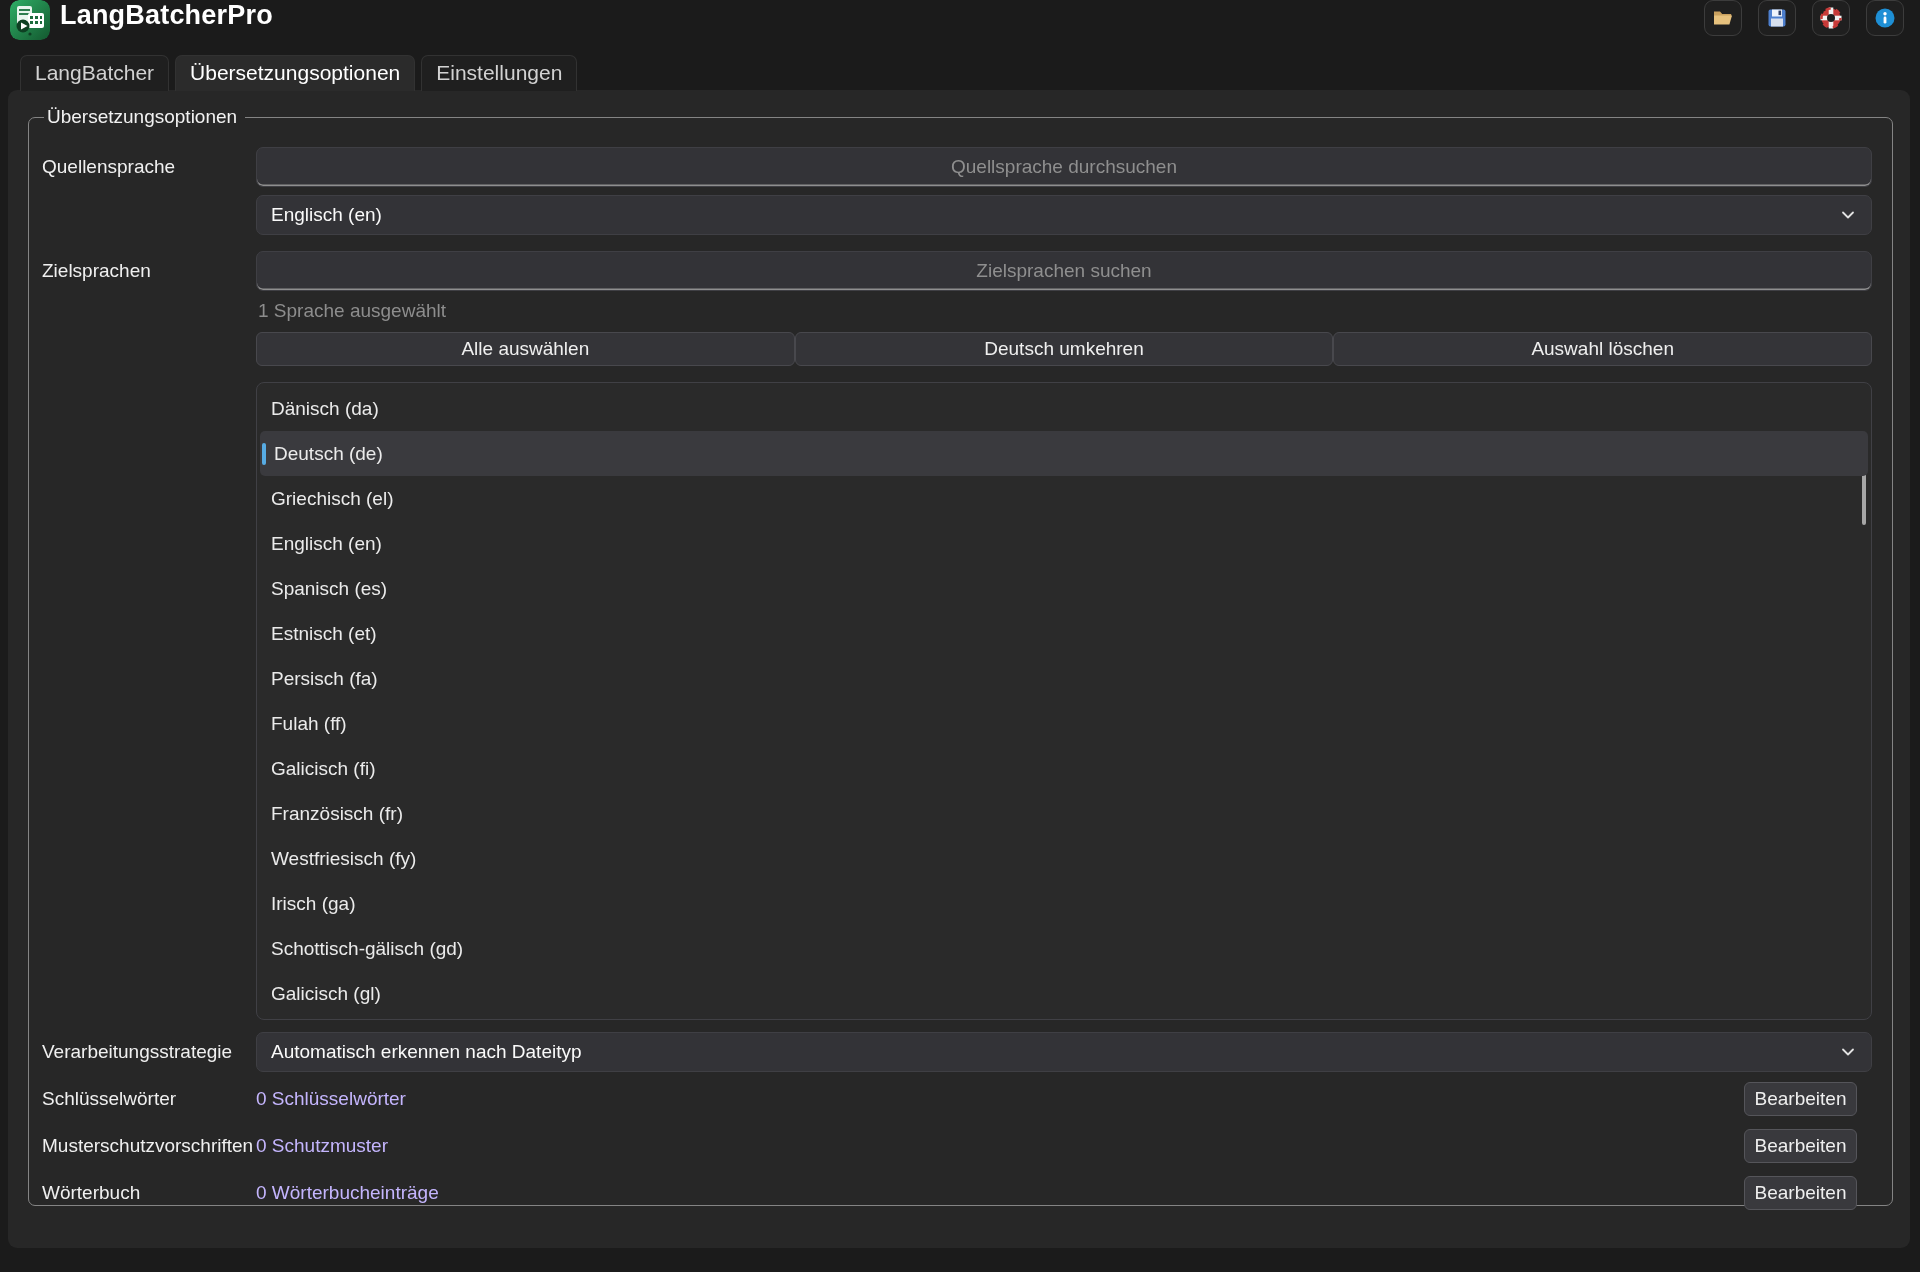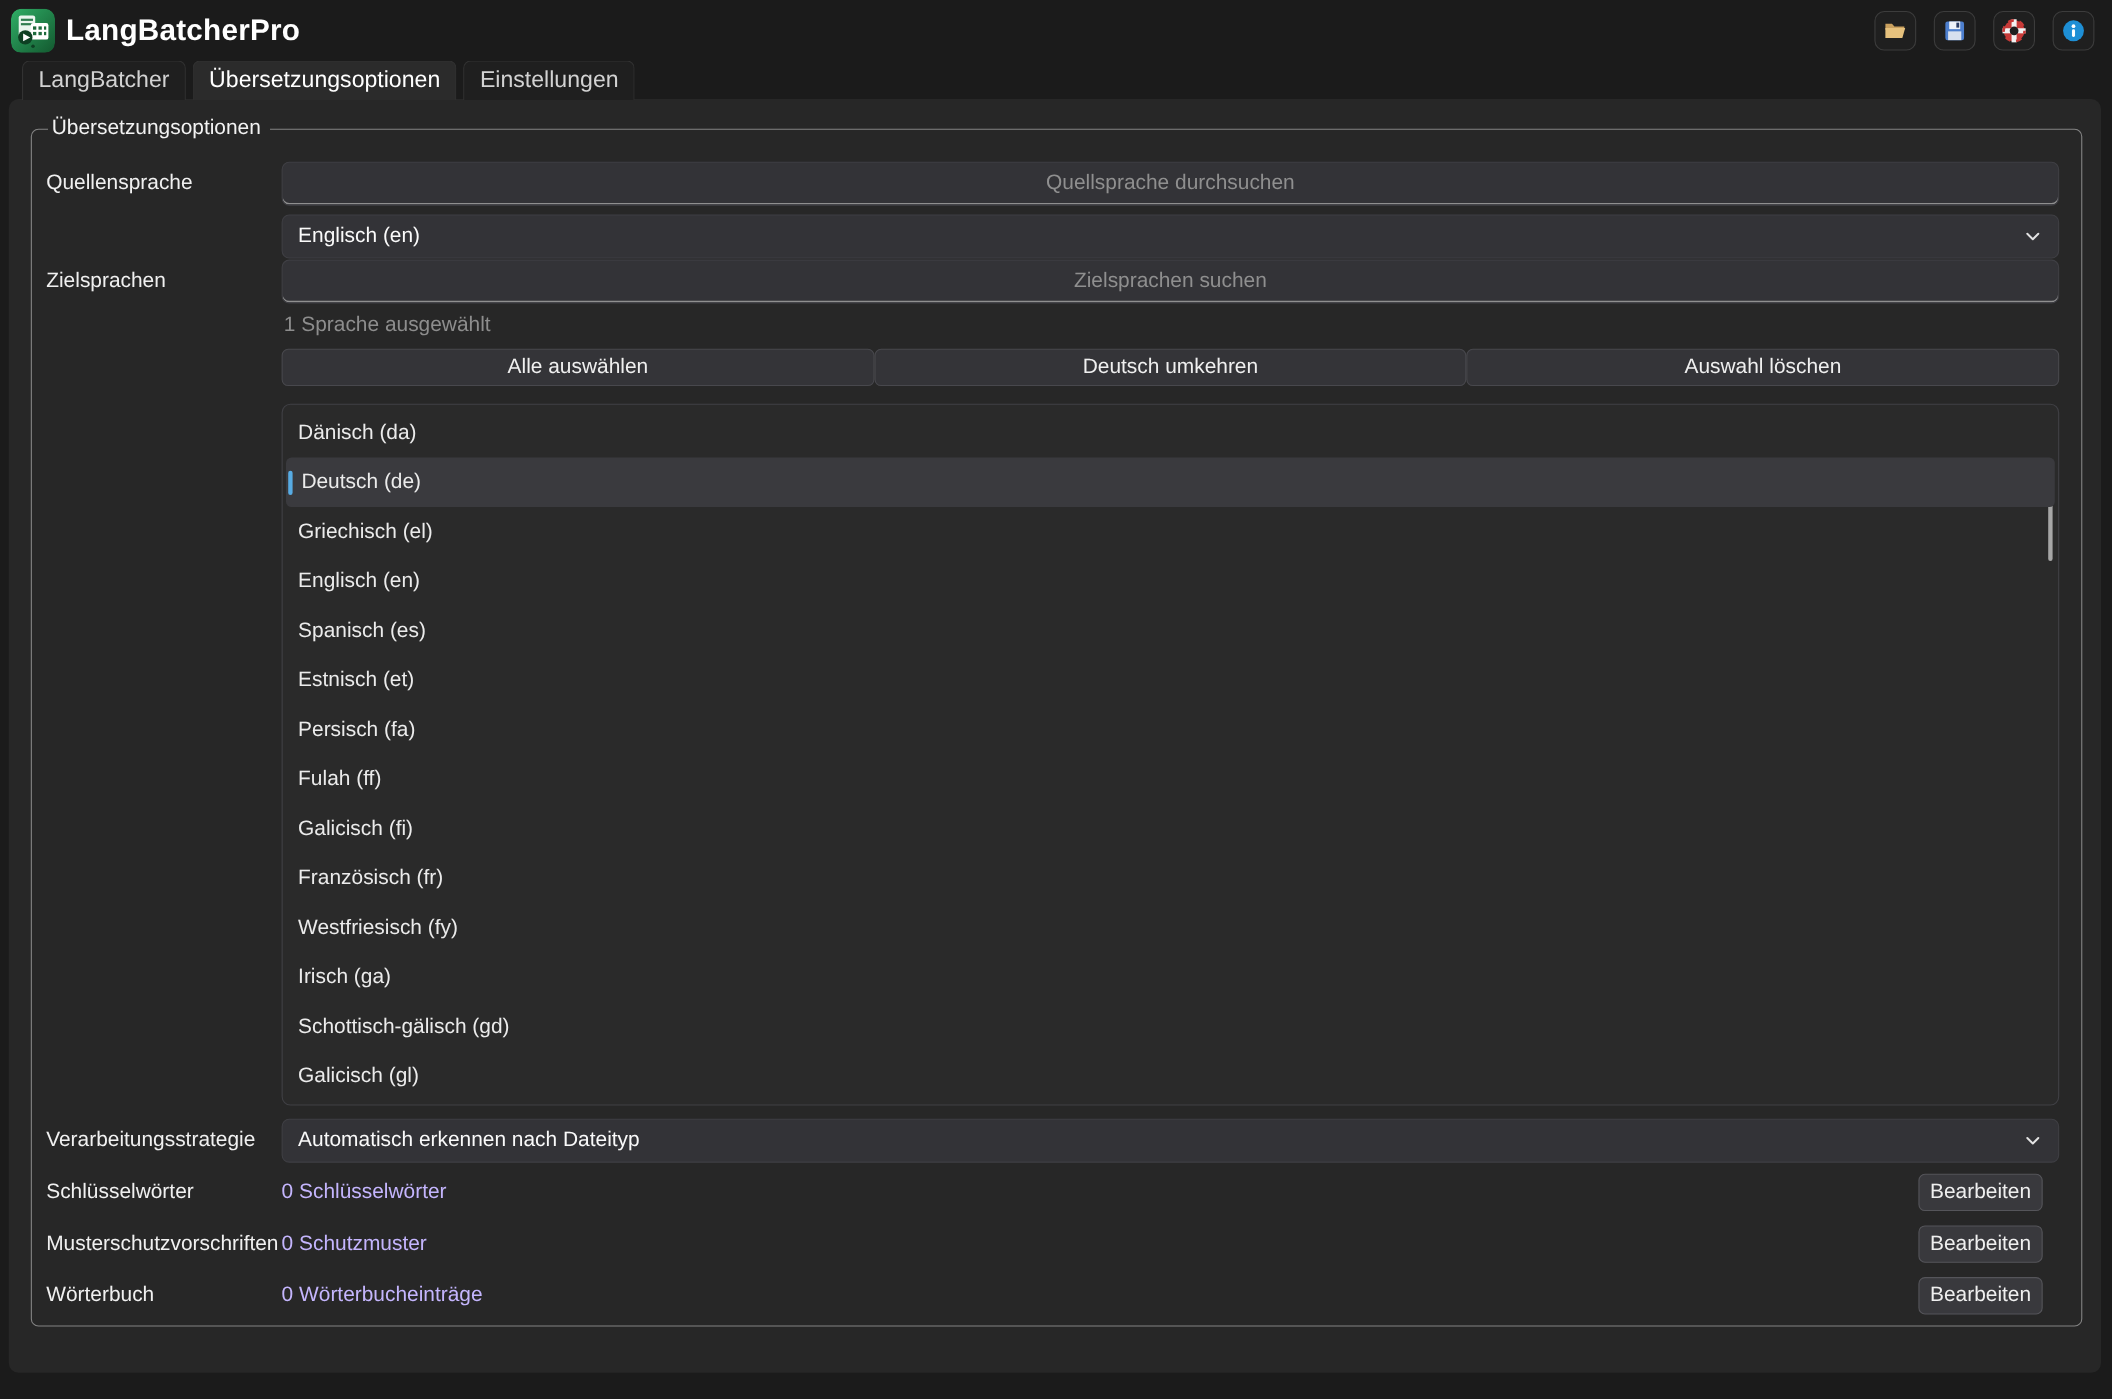--- a/index.html
+++ b/index.html
@@ -7,21 +7,21 @@
   body {
     position:relative; overflow:hidden;
     background:#1b1b1b;
     font-family:"Liberation Sans", sans-serif;
     color:#f0f0f0;
     -webkit-font-smoothing:antialiased;
   }
 
   
   .titlebar { position:absolute; left:0; top:0; width:1920px; height:55px;
-    display:flex; align-items:center; padding:0 16px 0 10px; }
+    display:flex; align-items:flex-start; padding:0 16px 0 10px; }
   .app-icon { width:40px; height:40px; border-radius:9px; flex:0 0 auto; }
   .app-title { font-size:27px; font-weight:700; color:#ffffff; margin-left:10px; letter-spacing:0.2px; }
   .tb-spacer { flex:1; }
   .tb-buttons { display:flex; gap:16px; }
   .icon-btn { width:38px; height:36px; border:1.5px solid #3c3c3c; border-radius:9px;
     background:#1f1f1f; display:flex; align-items:center; justify-content:center; cursor:pointer; }
   .icon-btn svg { display:block; }
 
   
   .tabbar { position:absolute; left:20px; top:55px; display:flex; gap:6px; z-index:2; }
@@ -74,21 +74,21 @@
 
   .row.strategy { margin-top:12px; }
 
   .kv-row { display:grid; grid-template-columns:214px 1fr auto; align-items:center;
     height:40px; margin-top:7px; }
   .kv-value { font-size:19px; color:#c4b5fd; }
   .edit-btn { width:113px; height:34px; margin-right:15px; background:#39393d;
     border:1px solid #55555a; }
 
   .row.source-row { margin-top:19px; }
-  .row.targets-row { margin-top:1px; }
+  .row.targets-row { margin-top:16px; }
 </style>
 </head>
 <body>
 
 <div class="titlebar">
   <svg class="app-icon" viewBox="0 0 40 40">
     <defs>
       <linearGradient id="gicon" x1="0" y1="0" x2="1" y2="1">
         <stop offset="0" stop-color="#2fae66"></stop>
           <stop offset="1" stop-color="#13582f"></stop>

